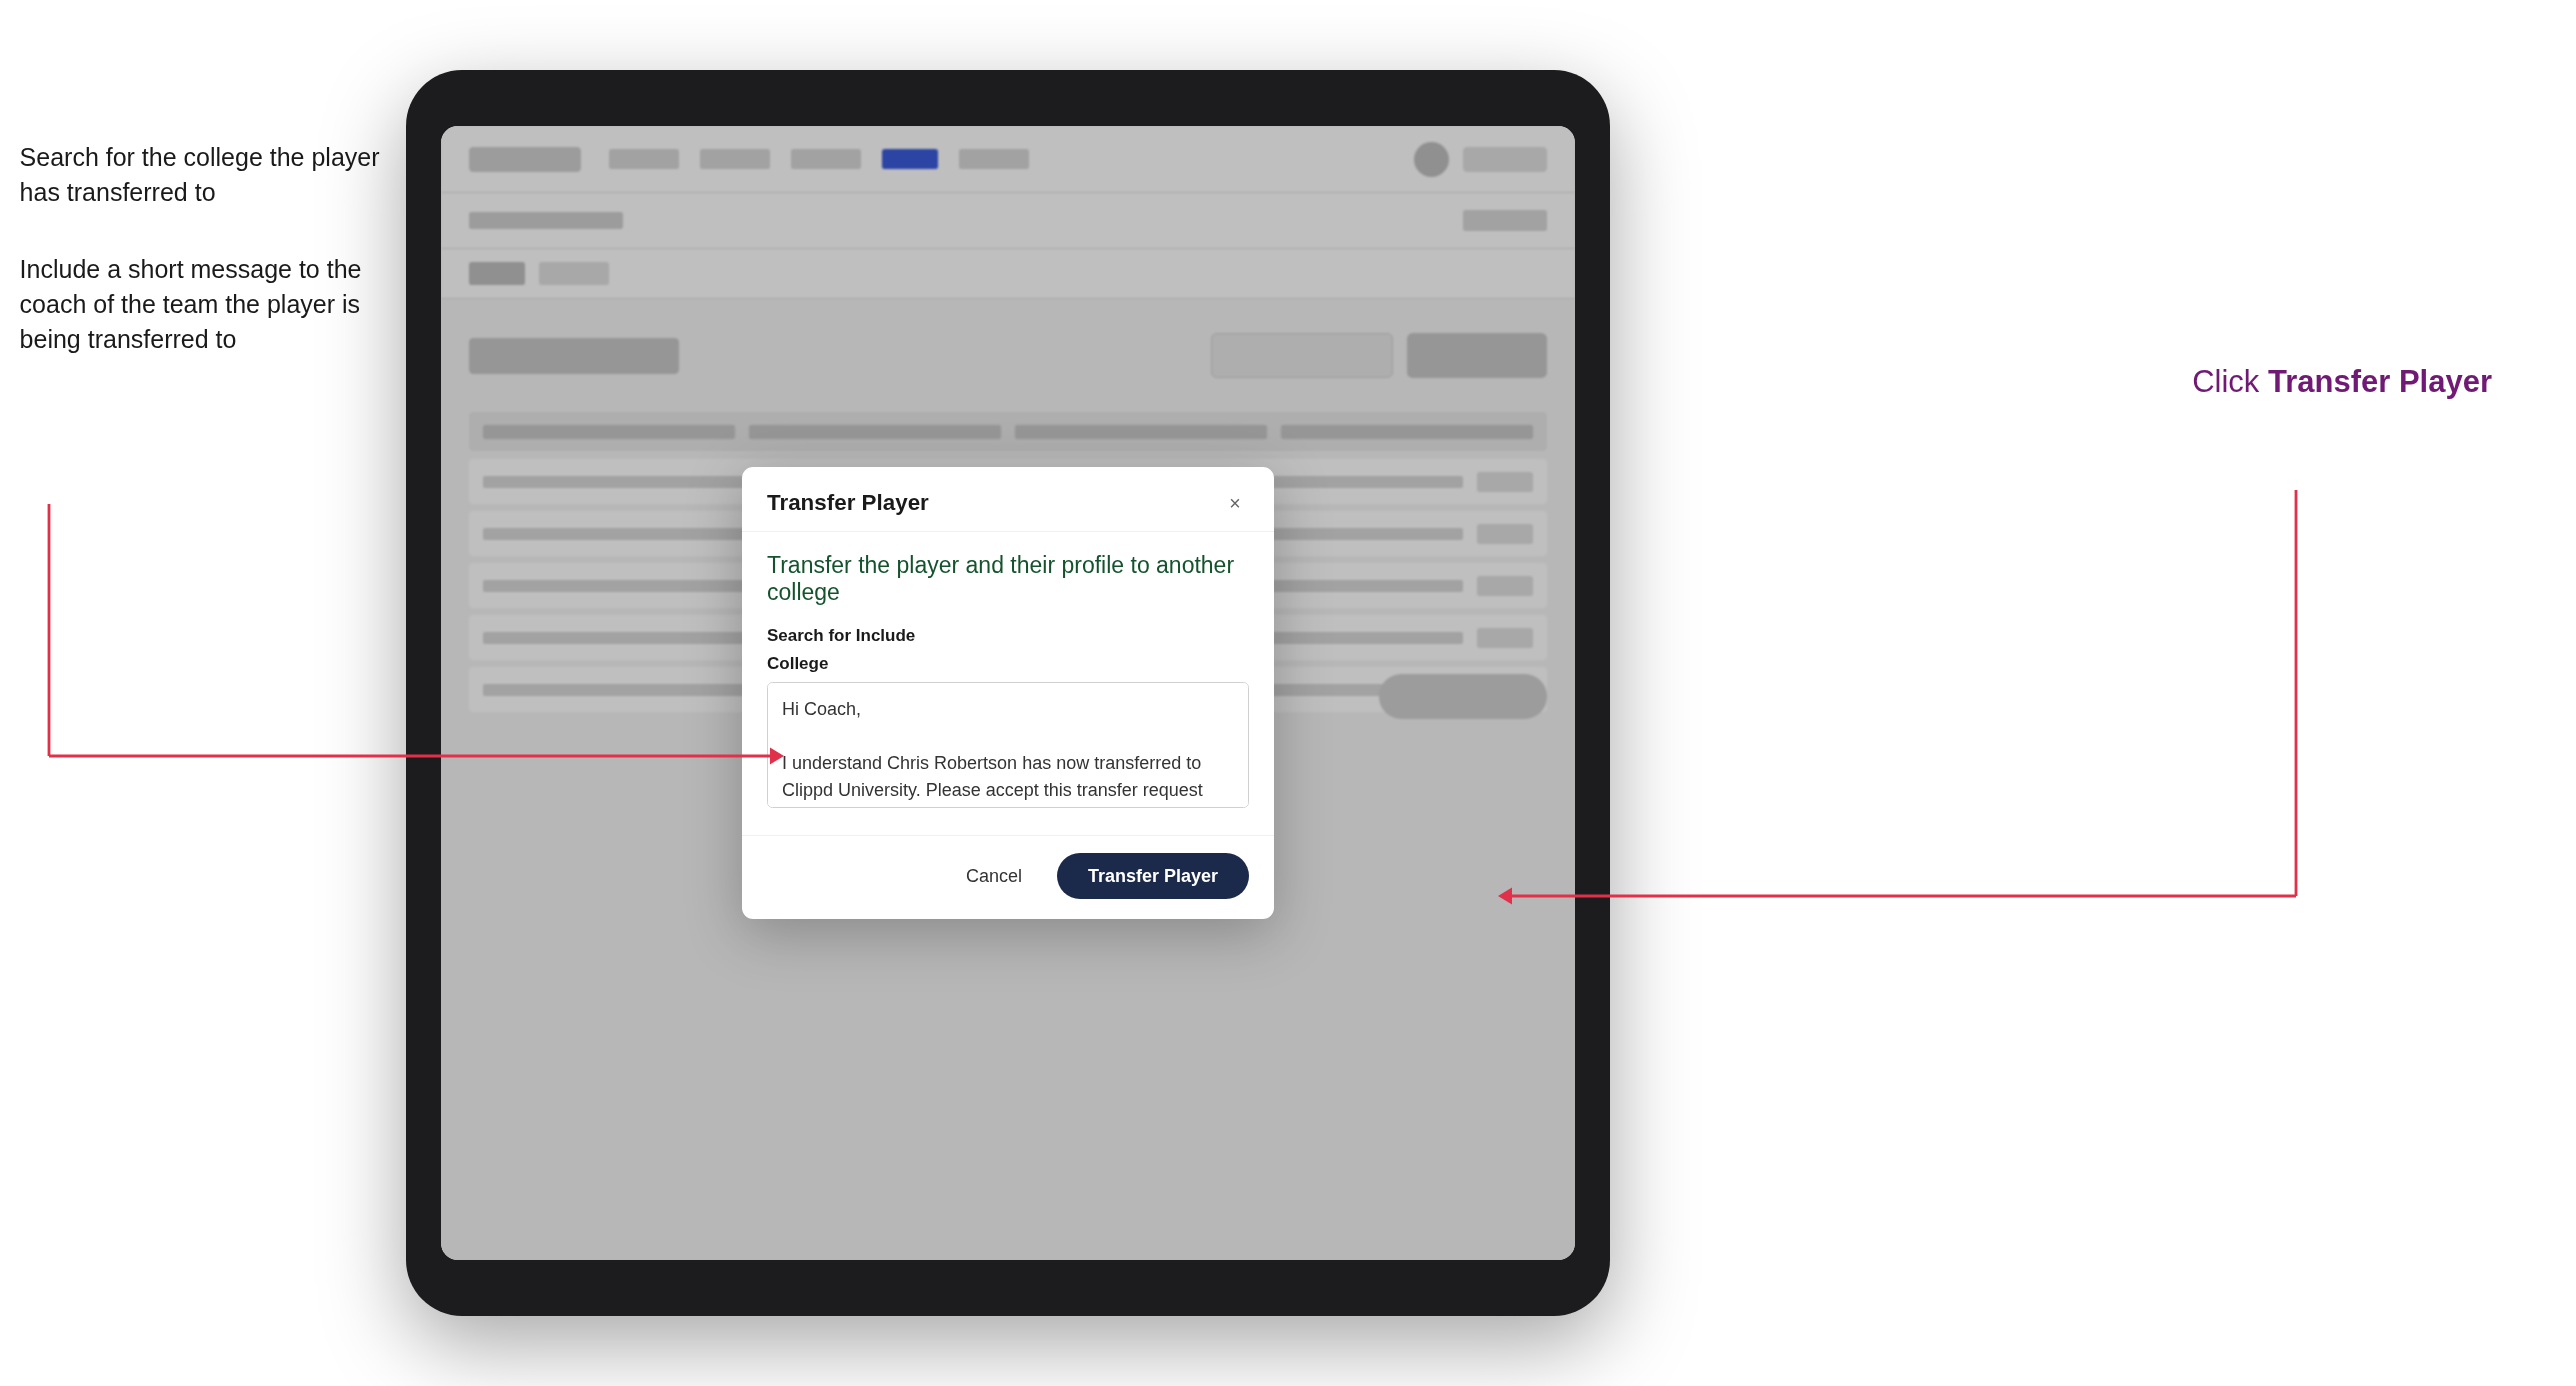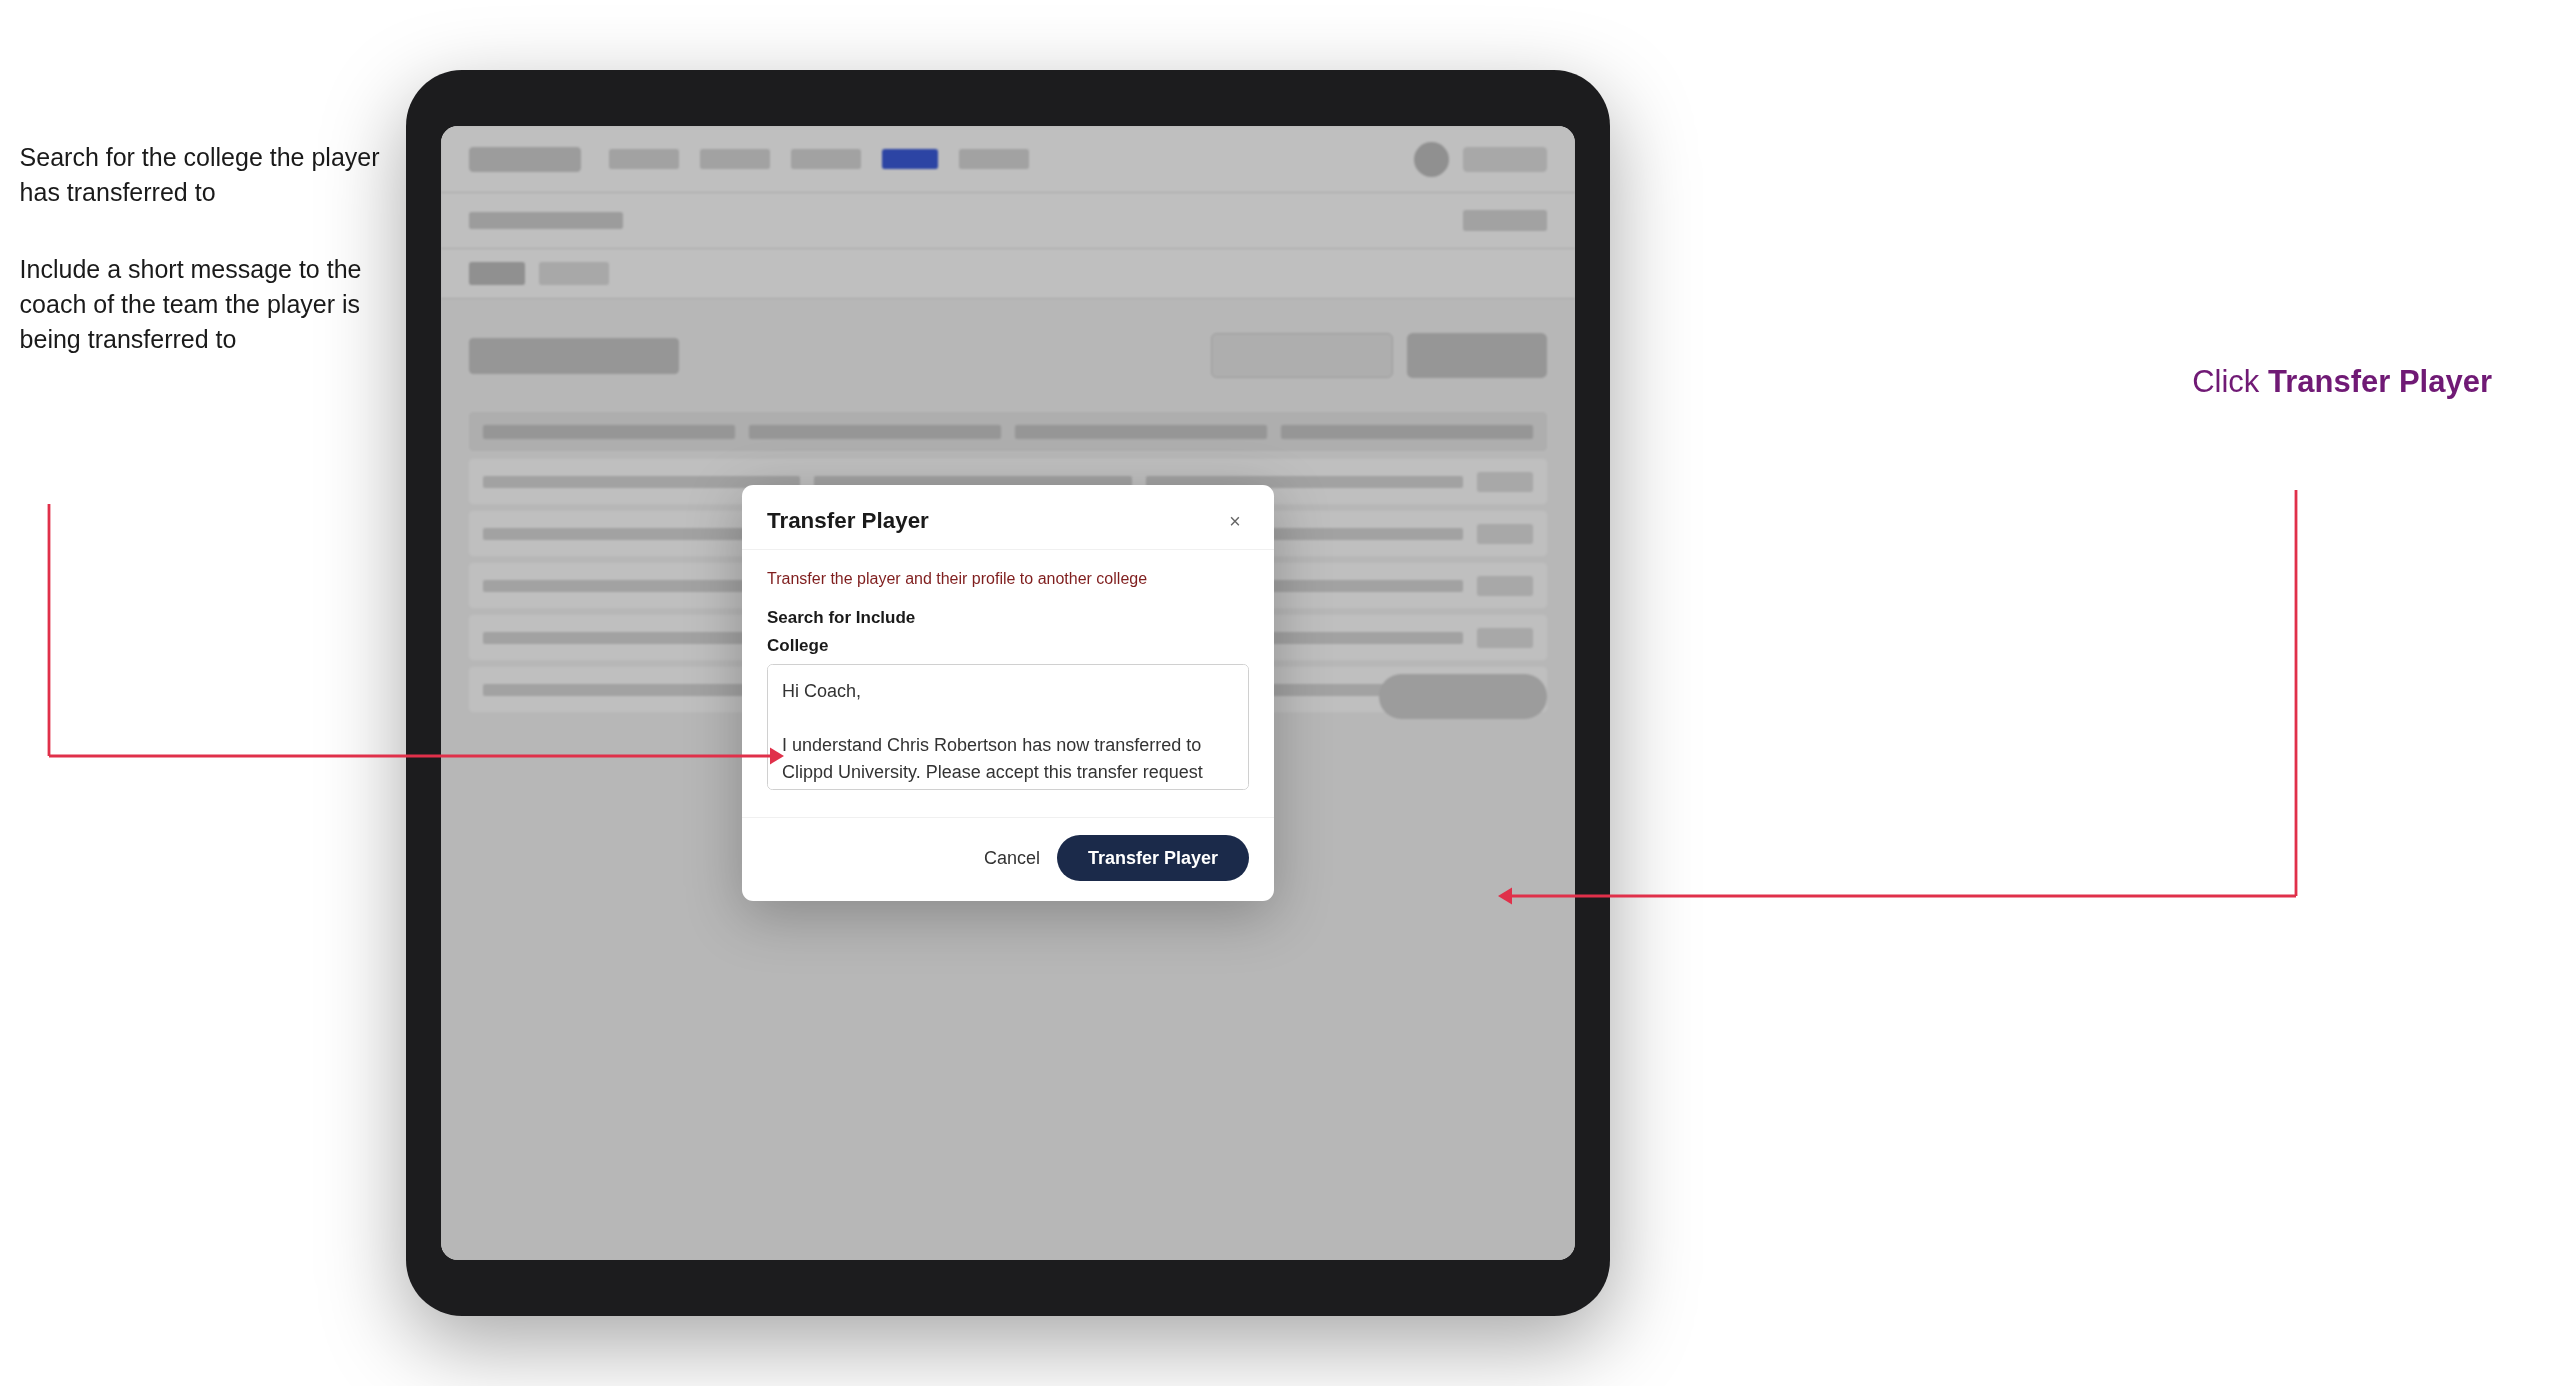--- a/index.html
+++ b/index.html
@@ -293,22 +293,22 @@
       cursor: pointer;
       display: flex;
       align-items: center;
       justify-content: center;
       line-height: 1;
     }
     .modal-body {
       padding: 19.6px 25px 25px;
     }
     .modal-description {
-      font-size: 16px;
-      color: #7f1d1d;
+      font-size: 23px;
+      color: #14532d;
       margin-bottom: 19.6px;
     }
     .modal-field-label {
       font-size: 17px;
       font-weight: 600;
       color: #1a1a1a;
       margin-bottom: 8.4px;
     }
     .modal-input {
       width: 100%;
@@ -334,21 +334,21 @@
       outline: none;
       font-family: inherit;
       line-height: 1.5;
       margin-bottom: 0;
     }
     .modal-footer {
       display: flex;
       align-items: center;
       justify-content: flex-end;
       padding: 17px 25px 19.6px;
-      gap: 0;
+      gap: 18px;
       border-top: 0.7px solid #f0f0f0;
     }
     .modal-cancel-btn {
       background: none;
       border: none;
       font-size: 18px;
       color: #333;
       cursor: pointer;
       font-family: inherit;
       padding: 8.4px 17px;

